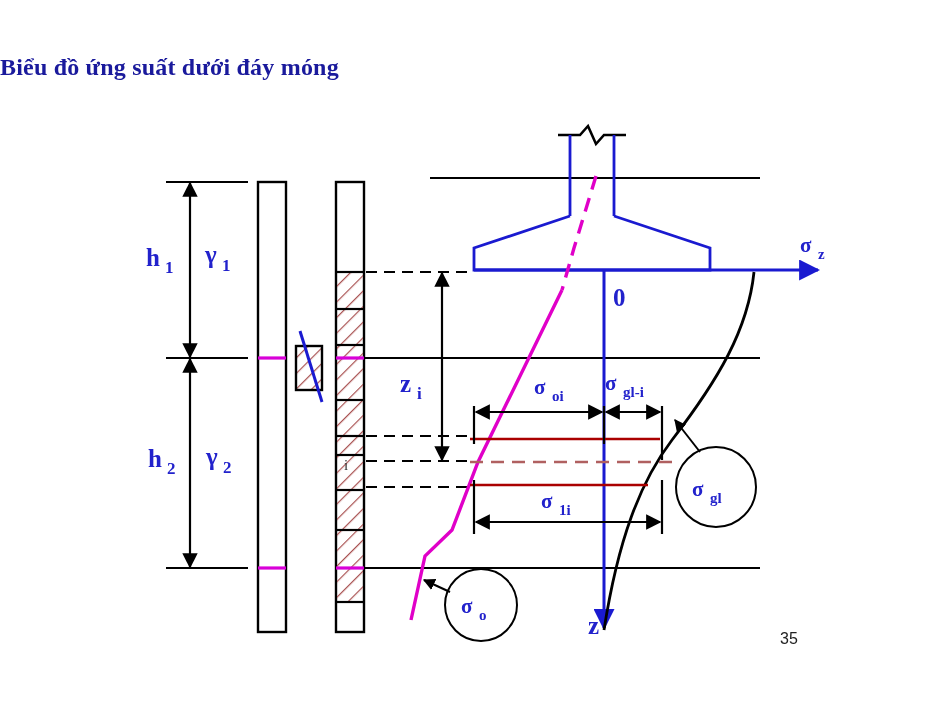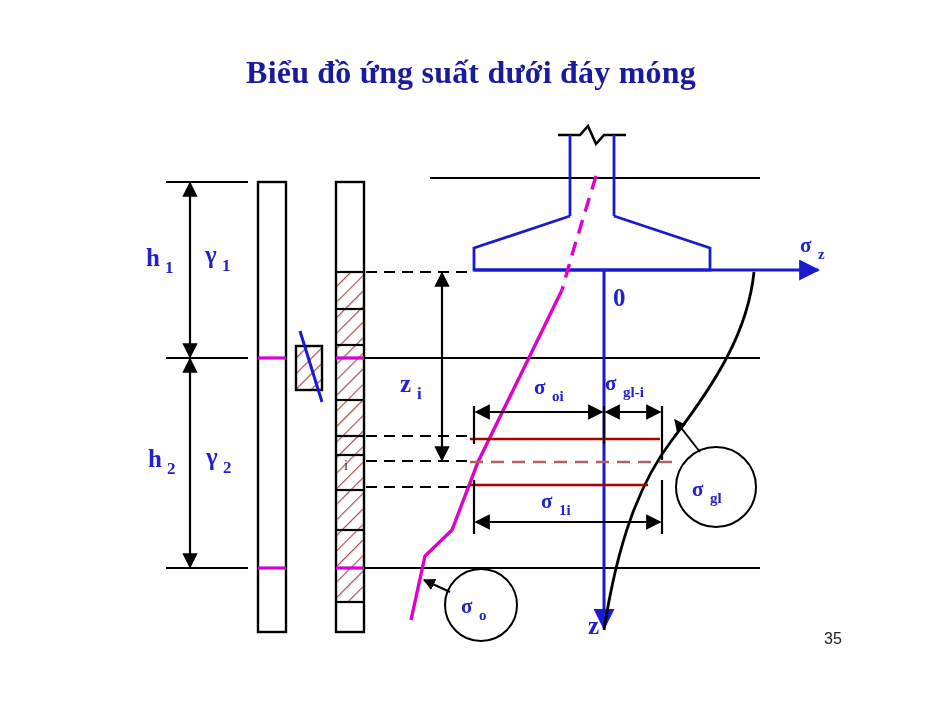--- a/index.html
+++ b/index.html
@@ -19,30 +19,30 @@
     left: 0; top: 0;
     width: 942px;
     height: 728px;
     background: #ffffff;
   }
   #title {
     position: absolute;
     left: 0;
     top: 54px;
     width: 942px;
-    text-align: center;
+    text-align: left;
     font-family: "Liberation Serif", "DejaVu Serif", serif;
     font-weight: bold;
-    font-size: 32px;
+    font-size: 24px;
     color: #1a1a9c;
     letter-spacing: 0.2px;
   }
   #pagenum {
     position: absolute;
-    left: 824px;
+    left: 780px;
     top: 630px;
     font-family: "Liberation Sans", "DejaVu Sans", sans-serif;
     font-size: 16px;
     color: #222222;
   }
   svg.diagram {
     position: absolute;
     left: 0;
     top: 0;
     width: 942px;

